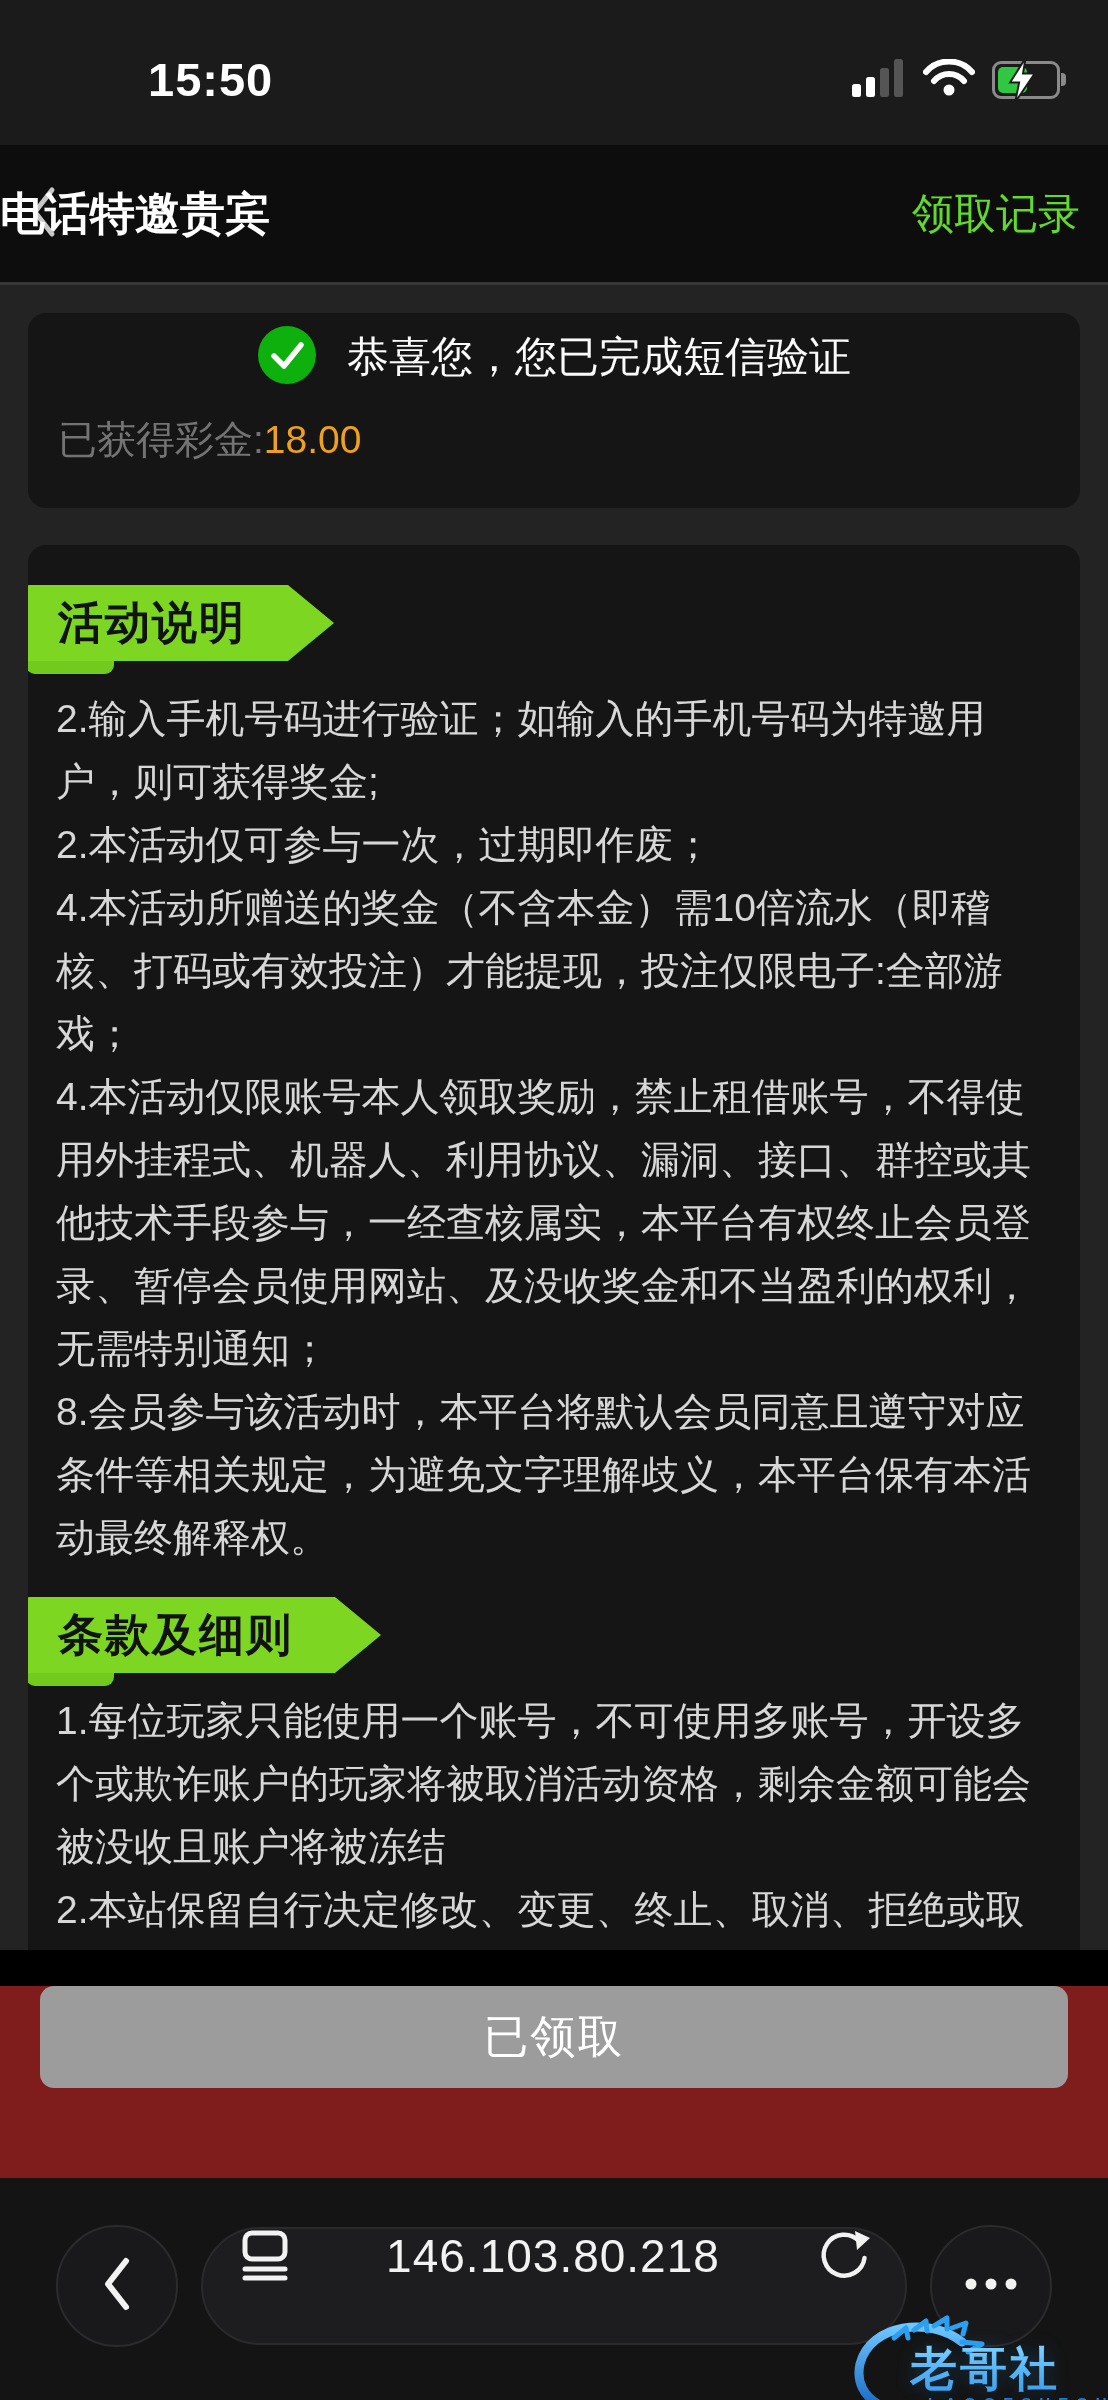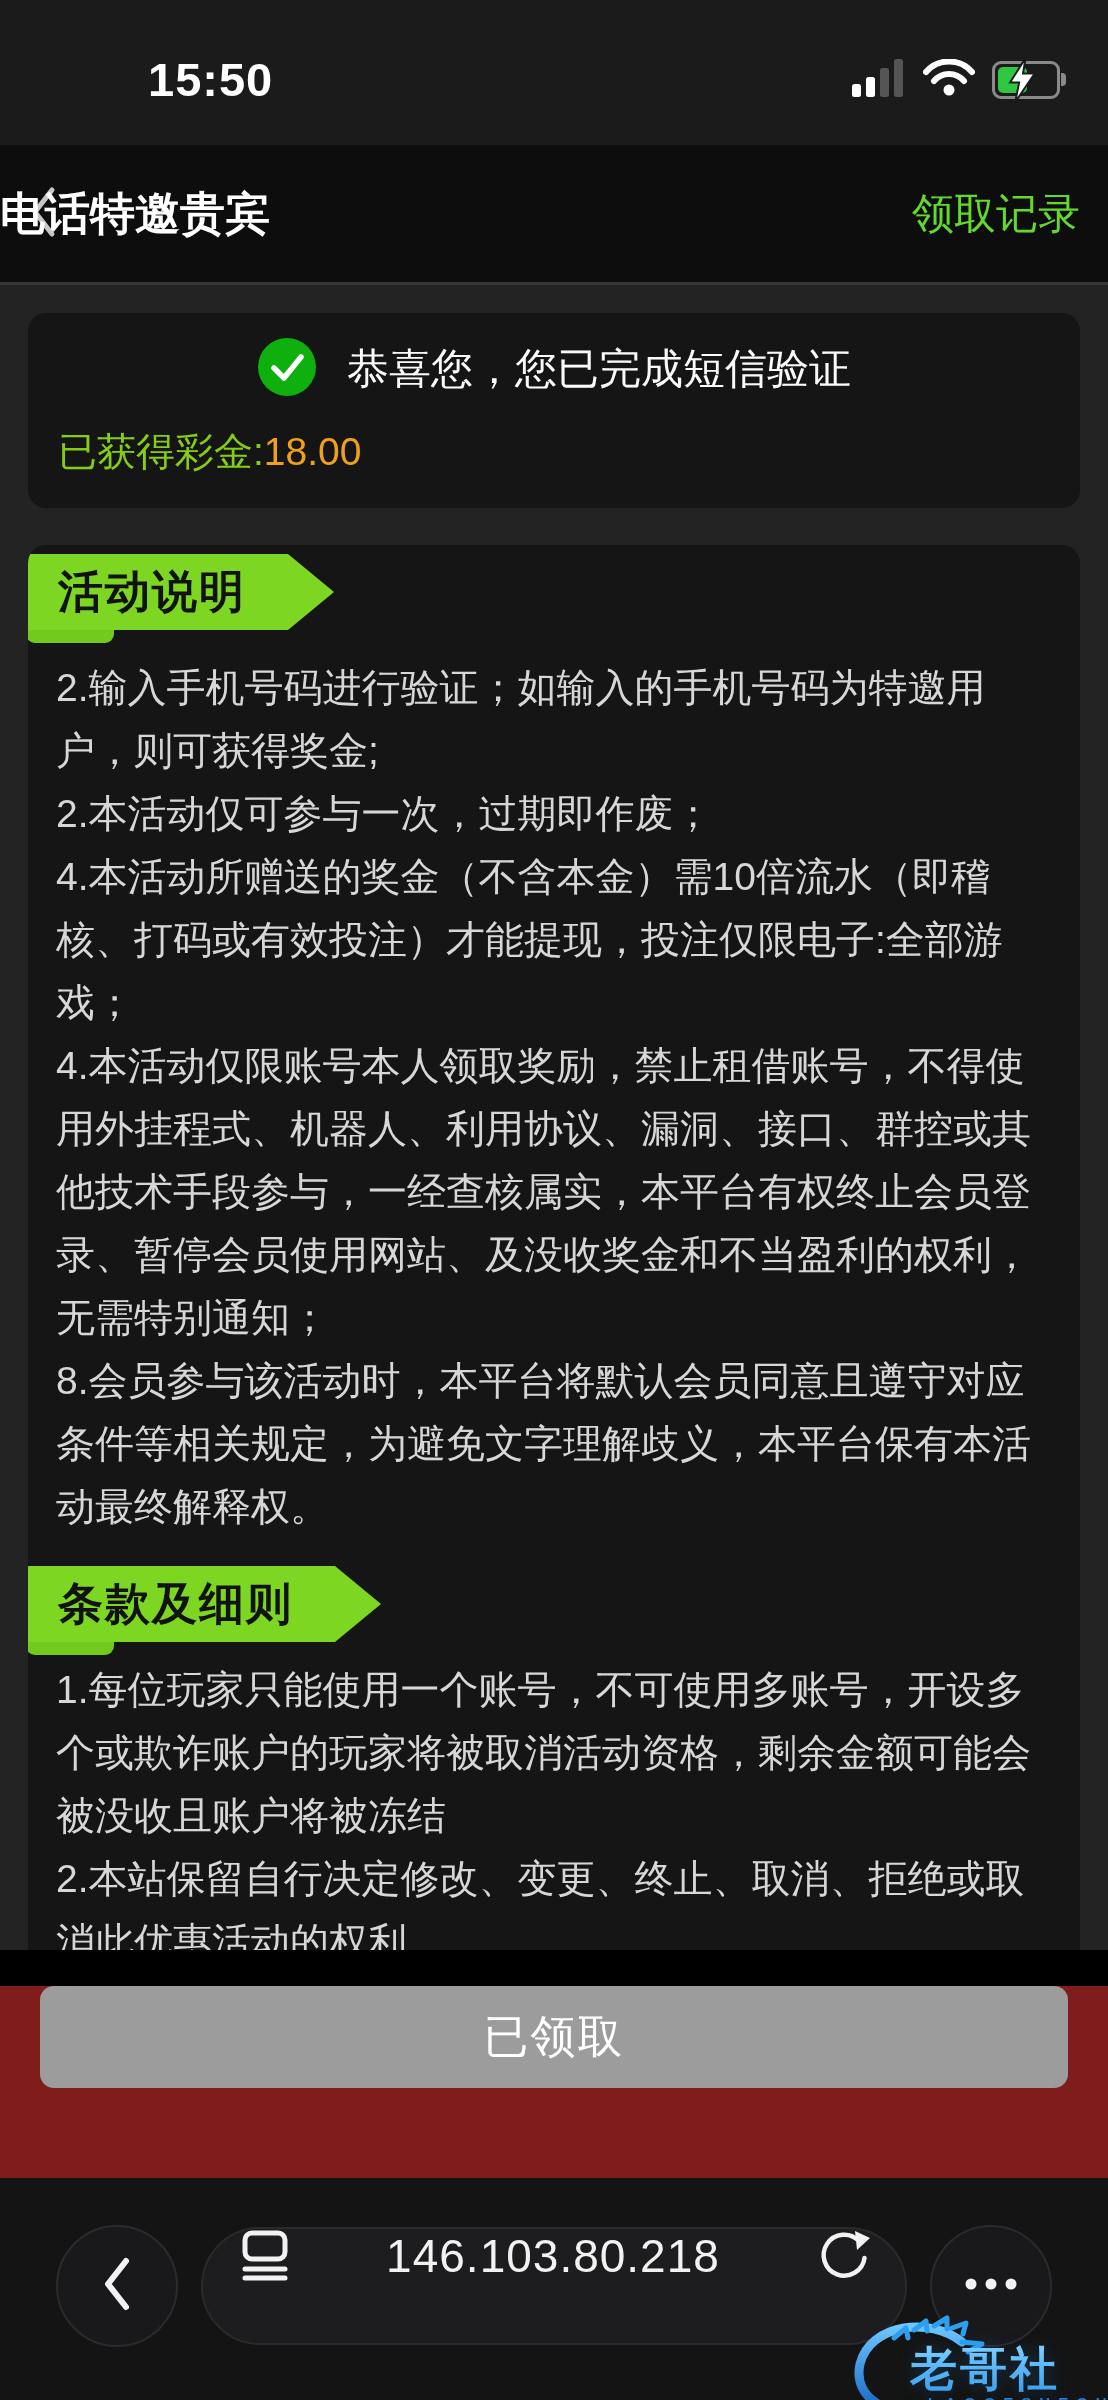--- a/index.html
+++ b/index.html
@@ -18,35 +18,35 @@
   
   .nav-bar{height:140px;background:#0d0d0d;border-bottom:3px solid #383838;display:flex;align-items:center;box-sizing:border-box;padding:0 28px;position:relative;}
   .nav-back{width:70px;height:80px;display:flex;align-items:center;cursor:pointer;}
   .nav-title{position:absolute;left:0;right:0;text-align:left;color:#fff;font-size:45px;font-weight:600;pointer-events:none;}
   .nav-link{margin-left:auto;color:#63d92e;font-size:42px;cursor:pointer;position:relative;z-index:1;}
 
   
   .content{height:1665px;background:#232323;overflow:hidden;position:relative;}
   .card{margin:0 28px;background:#151515;border-radius:18px;}
   .success-card{margin-top:28px;height:195px;box-sizing:border-box;padding:0 30px;}
-  .success-row{display:flex;align-items:center;justify-content:center;gap:30px;padding-top:24px;}
+  .success-row{display:flex;align-items:center;justify-content:center;gap:30px;padding-top:12px;}
   .success-msg{color:#fafafa;font-size:42px;font-weight:500;}
   .bonus-row{margin-top:24px;font-size:39px;}
-  .bonus-label{color:#84cc16;}
+  .bonus-label{color:#737373;}
   .bonus-value{color:#efa11c;}
 
   .rules-card{margin-top:37px;height:1405px;box-sizing:border-box;padding:0 28px;border-radius:18px 18px 0 0;overflow:hidden;}
 
   
   .ribbon{position:relative;width:max-content;margin-left:-38px;}
   .ribbon-band{height:76px;background:#7cd622;border-radius:12px 0 0 2px;display:flex;align-items:center;padding:0 42px 0 40px;position:relative;}
   .ribbon-band::after{content:"";position:absolute;left:100%;top:0;width:0;height:0;border-top:38px solid transparent;border-bottom:38px solid transparent;border-left:46px solid #7cd622;}
   .ribbon-fold{position:absolute;left:8px;top:76px;width:88px;height:13px;background:#72ca1e;border-radius:0 0 9px 9px;}
   .ribbon-text{font-size:45px;font-weight:700;color:#121212;letter-spacing:2px;}
-  .ribbon-1{margin-top:9px;}
+  .ribbon-1{margin-top:40px;}
   .ribbon-2{margin-top:28px;}
 
   .rules-text{color:#d7d7d7;font-size:39px;line-height:63px;}
   .rules-text-1{margin-top:26px;}
   .rules-text-2{margin-top:16px;}
   .rule-line{margin:0;}
 
   
   .action-area{height:192px;background:#7f1d1d;}
   .claimed-btn{display:block;margin:36px 40px 0 40px;width:1028px;height:102px;background:#9c9c9c;border:none;border-radius:14px;color:#fff;font-size:45px;font-family:inherit;letter-spacing:2px;}

